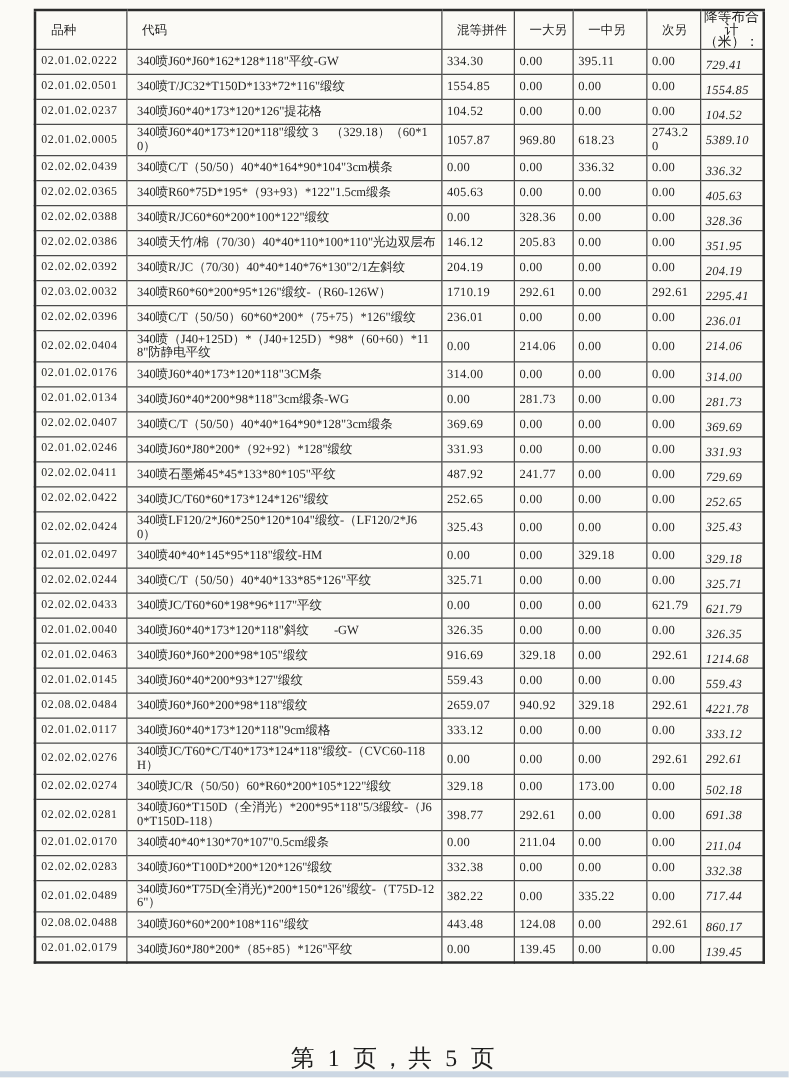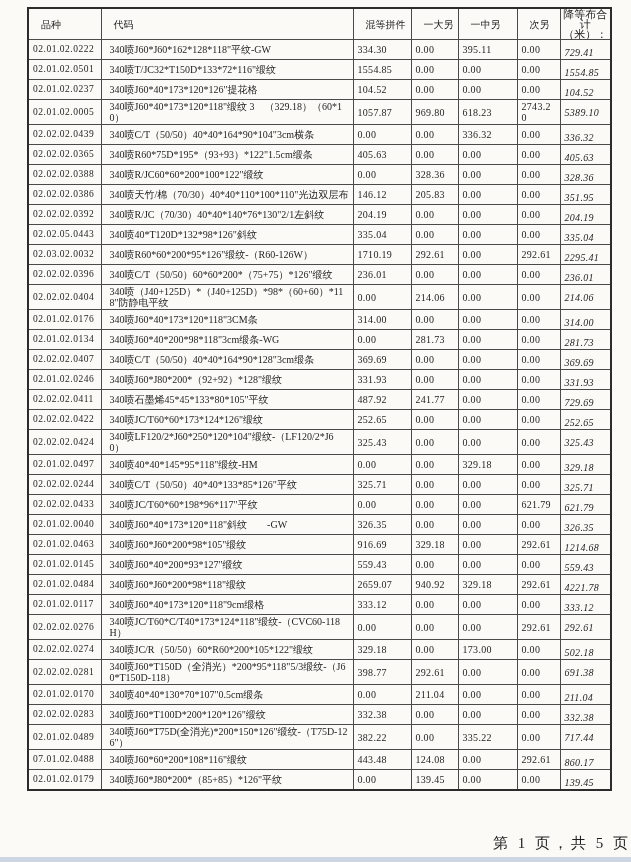--- a/index.html
+++ b/index.html
@@ -36,22 +36,22 @@
   }
   thead th{height:24px;border-top:2px solid var(--grid-heavy);padding-left:12px;}
   tbody td{height:19px;}
   td.c0{text-align:left;letter-spacing:.5px;font-size:9.5px;white-space:nowrap;}
   td.c1{padding-left:8px;}
   td.c2,td.c3,td.c4,td.c5{letter-spacing:.3px;}
   td.c6{padding-top:7px;letter-spacing:.3px;vertical-align:top;font-style:italic;}
   th.h-total{text-align:center;padding:0 2px;font-size:11px;line-height:10px;}
   .footer{
     position:absolute;left:0;top:834px;width:631px;
-    text-align:right;
-    font-size:15px;letter-spacing:3px;
+    text-align:center;
+    font-size:19px;letter-spacing:3px;
   }
   .edge-strip{
     position:absolute;left:0;bottom:0;width:631px;height:5px;
     background:var(--strip);
   }
 </style>
 </head>
 <body>
 
 <div class="page">
@@ -156,29 +156,20 @@
         <tr>
           <td class="c0">02.02.02.0392</td>
           <td class="c1">340喷R/JC（70/30）40*40*140*76*130"2/1左斜纹</td>
           <td class="c2">204.19</td>
           <td class="c3">0.00</td>
           <td class="c4">0.00</td>
           <td class="c5">0.00</td>
           <td class="c6">204.19</td>
         </tr>
         <tr>
-          <td class="c0">02.02.05.0443</td>
-          <td class="c1">340喷40*T120D*132*98*126"斜纹</td>
-          <td class="c2">335.04</td>
-          <td class="c3">0.00</td>
-          <td class="c4">0.00</td>
-          <td class="c5">0.00</td>
-          <td class="c6">335.04</td>
-        </tr>
-        <tr>
           <td class="c0">02.03.02.0032</td>
           <td class="c1">340喷R60*60*200*95*126"缎纹-（R60-126W）</td>
           <td class="c2">1710.19</td>
           <td class="c3">292.61</td>
           <td class="c4">0.00</td>
           <td class="c5">292.61</td>
           <td class="c6">2295.41</td>
         </tr>
         <tr>
           <td class="c0">02.02.02.0396</td>
@@ -309,21 +300,21 @@
         <tr>
           <td class="c0">02.01.02.0145</td>
           <td class="c1">340喷J60*40*200*93*127"缎纹</td>
           <td class="c2">559.43</td>
           <td class="c3">0.00</td>
           <td class="c4">0.00</td>
           <td class="c5">0.00</td>
           <td class="c6">559.43</td>
         </tr>
         <tr>
-          <td class="c0">02.01.02.0484</td>
+          <td class="c0">02.08.02.0484</td>
           <td class="c1">340喷J60*J60*200*98*118"缎纹</td>
           <td class="c2">2659.07</td>
           <td class="c3">940.92</td>
           <td class="c4">329.18</td>
           <td class="c5">292.61</td>
           <td class="c6">4221.78</td>
         </tr>
         <tr>
           <td class="c0">02.01.02.0117</td>
           <td class="c1">340喷J60*40*173*120*118"9cm缎格</td>
@@ -381,21 +372,21 @@
         <tr>
           <td class="c0">02.01.02.0489</td>
           <td class="c1">340喷J60*T75D(全消光)*200*150*126"缎纹-（T75D-126"）</td>
           <td class="c2">382.22</td>
           <td class="c3">0.00</td>
           <td class="c4">335.22</td>
           <td class="c5">0.00</td>
           <td class="c6">717.44</td>
         </tr>
         <tr>
-          <td class="c0">07.01.02.0488</td>
+          <td class="c0">02.08.02.0488</td>
           <td class="c1">340喷J60*60*200*108*116"缎纹</td>
           <td class="c2">443.48</td>
           <td class="c3">124.08</td>
           <td class="c4">0.00</td>
           <td class="c5">292.61</td>
           <td class="c6">860.17</td>
         </tr>
         <tr>
           <td class="c0">02.01.02.0179</td>
           <td class="c1">340喷J60*J80*200*（85+85）*126"平纹</td>

